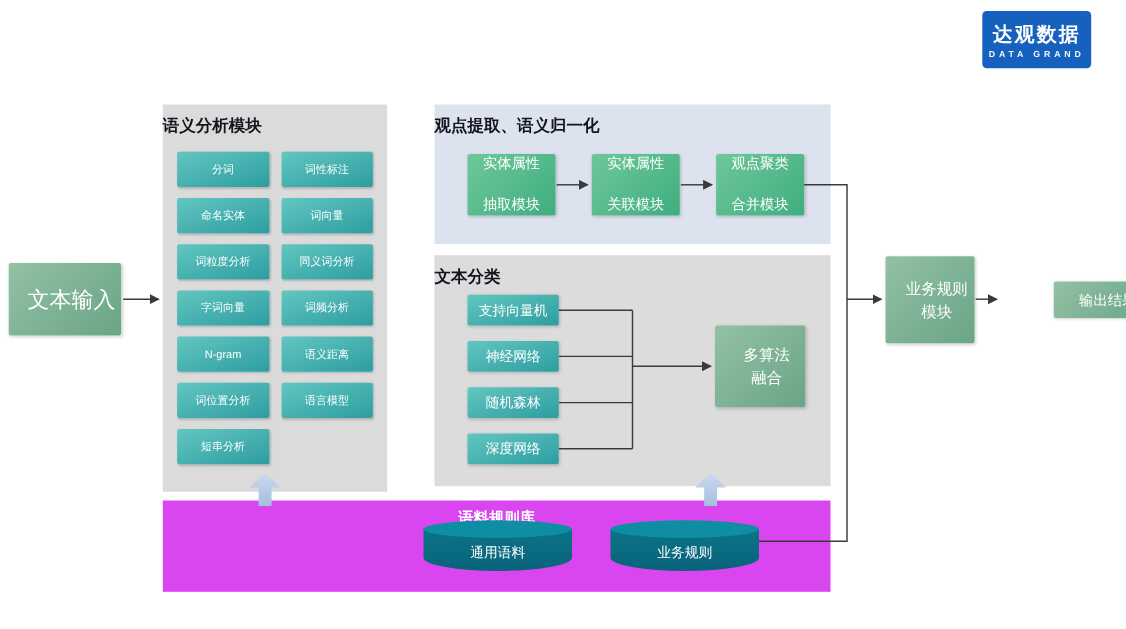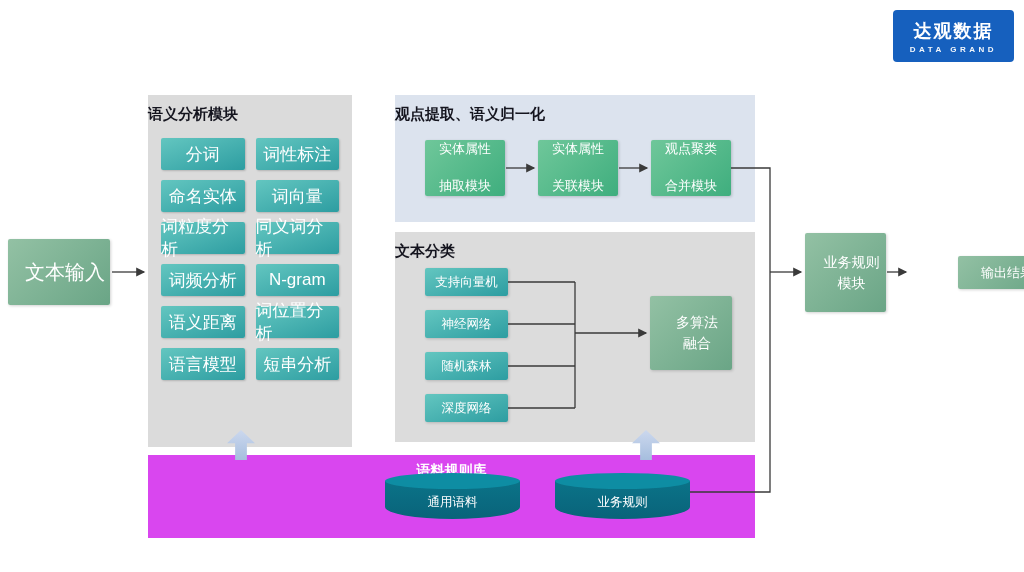--- a/index.html
+++ b/index.html
@@ -1,21 +1,21 @@
 <!DOCTYPE html>
 <html><head>
 <meta charset="utf-8">
 <style>
   * { margin:0; padding:0; box-sizing:border-box; }
   html,body { background:#ffffff; }
   body { font-family:"Liberation Sans","DejaVu Sans",sans-serif; }
   .canvas { position:relative; width:1024px; height:572px; background:#ffffff; overflow:hidden; }
 
   
-  .logo { position:absolute; left:893px; top:10px; width:121px; height:52px;
+  .logo { position:absolute; left:893px; top:10px; width:99px; height:52px;
           background:#1660be; border-radius:4px; display:flex; flex-direction:column;
           align-items:center; justify-content:center; gap:2px; }
   .logo-title { color:#ffffff; font-size:18px; font-weight:bold; letter-spacing:2px; }
   .logo-sub { color:#ffffff; font-size:8px; letter-spacing:3.5px; font-weight:bold; opacity:.95; }
 
   
   .node { position:absolute; display:flex; flex-direction:column; align-items:center;
           justify-content:center; color:#ffffff; text-align:center; border-radius:2px;
           box-shadow:1px 1px 3px rgba(0,0,0,.18); }
   .green-sage { background:linear-gradient(135deg,#93c1a4 0%,#6aa586 100%);padding-left:12px; }
@@ -25,21 +25,21 @@
   .input-box { left:8px; top:239px; width:102px; height:66px; font-size:20px; }
 
   
   .panel { position:absolute; }
   .panel-title { text-align:left; font-weight:bold; font-size:15px; color:#14141e; padding-top:10px; }
 
   .semantic-panel { left:148px; top:95px; width:204px; height:352px; background:#dbdbdb; }
   .semantic-grid { position:absolute; left:13px; right:13px; top:43px;
                    display:grid; grid-template-columns:1fr 1fr; column-gap:11px; row-gap:10px; }
   .semantic-grid .item { height:32px; display:flex; align-items:center; justify-content:center;
-                         color:#fff; font-size:17px; border-radius:2px;
+                         color:#fff; font-size:10px; border-radius:2px;
                          box-shadow:1px 1px 2px rgba(0,0,0,.18); }
 
   .opinion-panel { left:395px; top:95px; width:360px; height:127px; background:#dce3ee; }
   .step-box { width:80px; height:56px; font-size:13px; line-height:1.45; }
   .step-1 { left:30px; top:45px; }
   .step-2 { left:143px; top:45px; }
   .step-3 { left:256px; top:45px; }
 
   .classify-panel { left:395px; top:232px; width:360px; height:210px; background:#dcdcdc; }
   .algo-box { left:30px; width:83px; height:28px; font-size:12.5px; }
@@ -87,20 +87,21 @@
 
   <div class="panel semantic-panel">
     <div class="panel-title">语义分析模块</div>
     <div class="semantic-grid">
       <div class="item teal">分词</div>
       <div class="item teal">词性标注</div>
       <div class="item teal">命名实体</div>
       <div class="item teal">词向量</div>
       <div class="item teal">词粒度分析</div>
       <div class="item teal">同义词分析</div>
+      <div class="item teal">字词向量</div>
       <div class="item teal">词频分析</div>
       <div class="item teal">N-gram</div>
       <div class="item teal">语义距离</div>
       <div class="item teal">词位置分析</div>
       <div class="item teal">语言模型</div>
       <div class="item teal">短串分析</div>
     </div>
   </div>
 
   <div class="panel opinion-panel">

